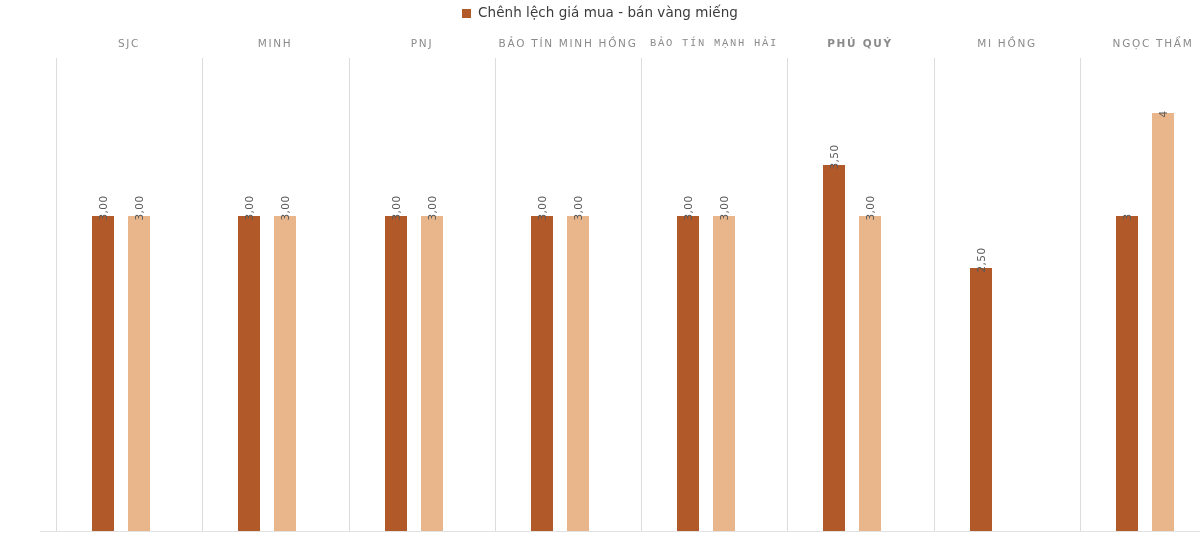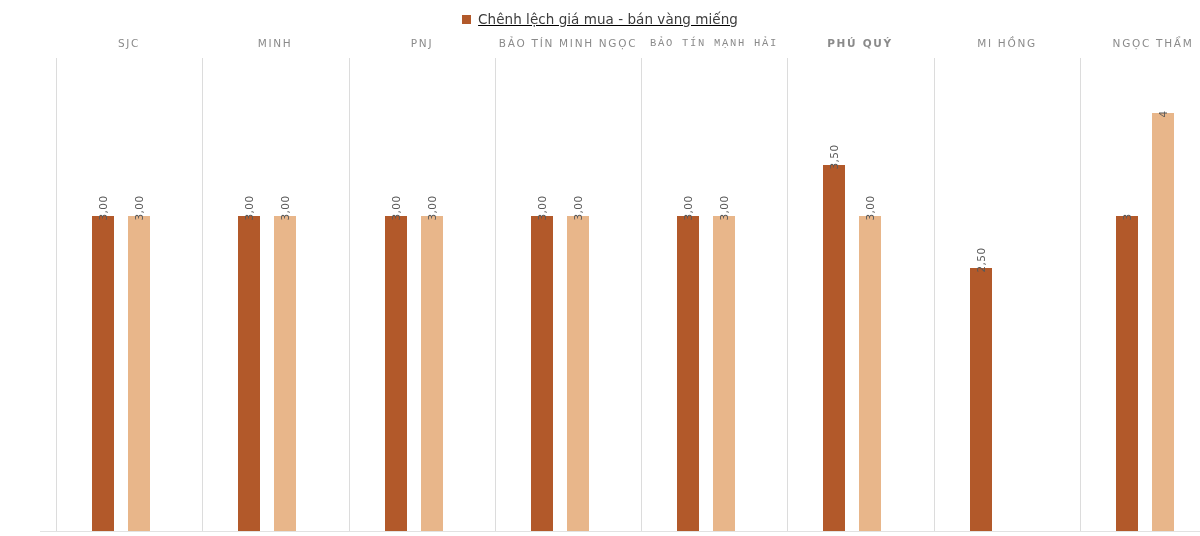--- a/index.html
+++ b/index.html
@@ -17,23 +17,22 @@
 
   
   #legend {
     position: absolute;
     top: 0;
     left: 0;
     width: 1200px;
     height: 26px;
     display: flex;
     justify-content: center;
-    align-items: flex-end;
+    align-items: center;
     gap: 44px;
-    text-decoration: underline;
   }
   .legend-entry {
     display: flex;
     align-items: center;
     gap: 7px;
   }
   .legend-swatch {
     width: 9px;
     height: 9px;
     flex: 0 0 auto;
@@ -129,21 +128,21 @@
     <div class="cat-label" style="left: 235px;">MINH</div>
     <div class="bar" style="left: 198px; top: 190px; height: 315px; background: rgb(178, 89, 42);"></div>
     <div class="bar-label" style="left: 214px; top: 184px;">3,00</div>
     <div class="bar" style="left: 234px; top: 190px; height: 315px; background: rgb(232, 182, 138);"></div>
     <div class="bar-label" style="left: 250px; top: 184px;">3,00</div>
     <div class="cat-label" style="left: 382px;">PNJ</div>
     <div class="bar" style="left: 345px; top: 190px; height: 315px; background: rgb(178, 89, 42);"></div>
     <div class="bar-label" style="left: 361px; top: 184px;">3,00</div>
     <div class="bar" style="left: 381px; top: 190px; height: 315px; background: rgb(232, 182, 138);"></div>
     <div class="bar-label" style="left: 397px; top: 184px;">3,00</div>
-    <div class="cat-label" style="left: 528px;">BẢO TÍN MINH NGỌC</div>
+    <div class="cat-label" style="left: 528px;">BẢO TÍN MINH HỒNG</div>
     <div class="bar" style="left: 491px; top: 190px; height: 315px; background: rgb(178, 89, 42);"></div>
     <div class="bar-label" style="left: 507px; top: 184px;">3,00</div>
     <div class="bar" style="left: 527px; top: 190px; height: 315px; background: rgb(232, 182, 138);"></div>
     <div class="bar-label" style="left: 543px; top: 184px;">3,00</div>
     <div class="cat-label" style="left: 674px; font-family: Liberation Mono, monospace;">BẢO TÍN MẠNH HẢI</div>
     <div class="bar" style="left: 637px; top: 190px; height: 315px; background: rgb(178, 89, 42);"></div>
     <div class="bar-label" style="left: 653px; top: 184px;">3,00</div>
     <div class="bar" style="left: 673px; top: 190px; height: 315px; background: rgb(232, 182, 138);"></div>
     <div class="bar-label" style="left: 689px; top: 184px;">3,00</div>
     <div class="cat-label" style="left: 820px; font-weight: bold;">PHÚ QUÝ</div>

